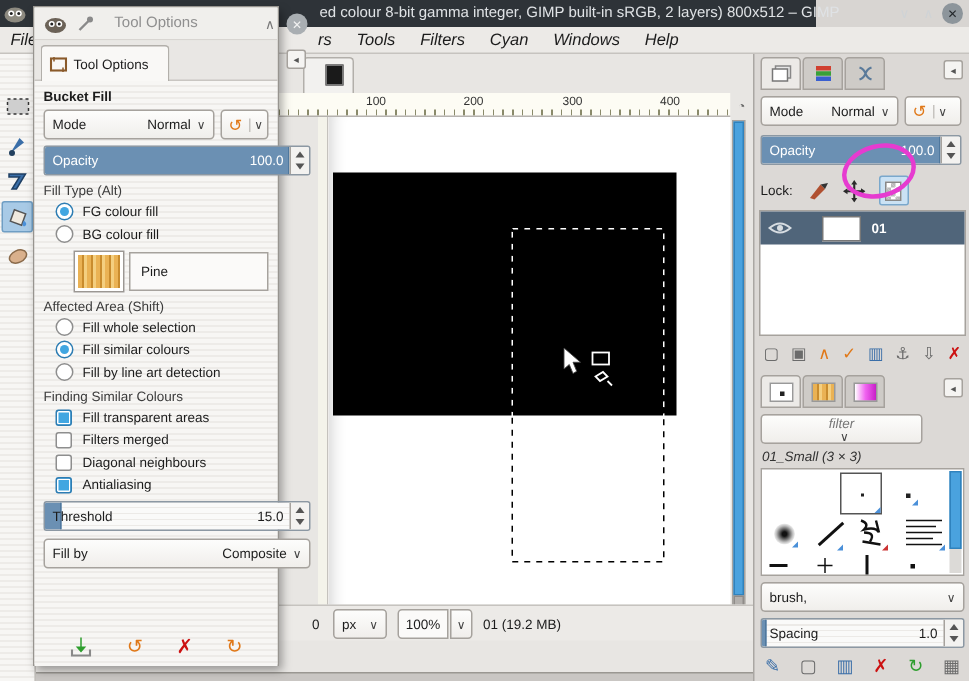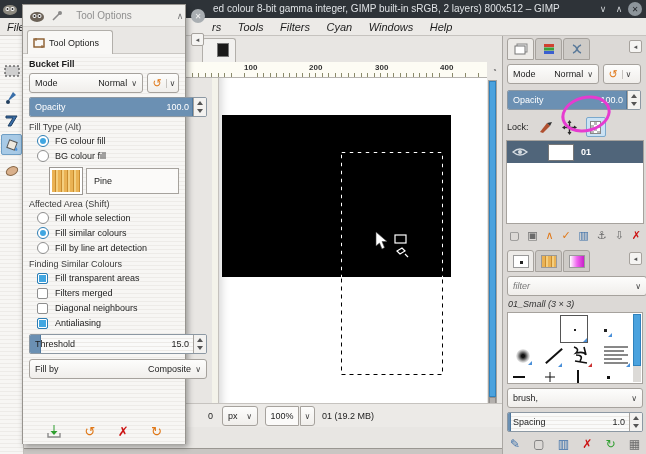--- a/index.html
+++ b/index.html
@@ -8,21 +8,21 @@
     position:relative; width:646px; height:454px; overflow:hidden;
     background:#d8d5d2;
     font-family:"Liberation Sans","DejaVu Sans",sans-serif;
     font-size:9px; color:#1c1c1c;
   }
   .abs{position:absolute;}
   .stripes{background:repeating-linear-gradient(180deg,#f7f6f4 0 3px,#edebe8 3px 4px);}
   .wstripes{background:repeating-linear-gradient(180deg,#ffffff 0 3px,#f2f1ef 3px 4px);}
 
   
-  .titlebar{left:0;top:0;width:646px;height:18px;background:#2e3338;color:#dfe2e5;
+  .titlebar{left:0;top:0;width:544px;height:18px;background:#2e3338;color:#dfe2e5;
     display:flex;align-items:center;font-size:10px;}
   .title-text{position:absolute;left:213px;top:3px;white-space:nowrap;}
   .winbtn{position:absolute;top:2px;width:14px;height:14px;color:#cfd3d6;font-size:9px;
     display:flex;align-items:center;justify-content:center;}
   .win-close{background:#8d959b;border-radius:50%;color:#23272b;font-size:8px;}
   .menubar{left:0;top:18px;width:646px;height:18px;background:#eceae7;border-bottom:1px solid #c6c3bf;}
   .menu-item{display:inline-block;padding:3px 7px;font-size:11px;color:#1c1c1c;font-style:italic;}
   .menugroup{position:absolute;left:205px;top:0;white-space:nowrap;}
   .menu-file{position:absolute;left:0;top:0;}
 
@@ -84,21 +84,21 @@
   .fico{font-size:13px;}
   .o{color:#e07818;} .r{color:#cc1111;font-weight:bold;} .g{color:#2e9e2e;} .b{color:#3a6ea8;} .gy{color:#6b6b6b;}
 
   
   .canvas-wrap{left:24px;top:36px;width:478px;height:418px;background:#e8e6e3;}
   .img-tab{position:absolute;left:178px;top:2px;width:34px;height:24px;background:#f2f1ef;
     border:1px solid #b2afaa;border-bottom:none;border-radius:3px 3px 0 0;}
   .img-tab-thumb{position:absolute;left:14px;top:4px;width:12px;height:14px;background:#1a1a1a;border:1px solid #777;}
   .hruler{position:absolute;left:0;top:26px;width:463px;height:16px;background:#fdfcf4;border-bottom:1px solid #b5b2ae;
     background-image:repeating-linear-gradient(90deg,transparent 0 5.5px,#8a8a6a 5.5px 6.5px);
-    background-size:100% 4px;background-position:0 100%;background-repeat:no-repeat;font-weight:bold;}
+    background-size:100% 4px;background-position:0 100%;background-repeat:no-repeat;}
   .tick{position:absolute;top:1px;font-size:8px;color:#333;}
   .ruler-corner{position:absolute;left:463px;top:26px;width:15px;height:16px;background:#e8e6e3;
     display:flex;align-items:center;justify-content:center;color:#666;font-size:8px;}
   .vruler{position:absolute;left:188px;top:42px;width:7px;height:334px;background:#f4f3ea;border-right:1px solid #c5c2bd;}
   .img-area{position:absolute;left:195px;top:42px;width:268px;height:334px;background:#fff;
     box-shadow:inset 10px 0 10px -8px rgba(0,0,0,.18);}
   .black-rect{position:absolute;left:198px;top:79px;width:229px;height:162px;background:#000;}
   .ants{position:absolute;left:0;top:0;pointer-events:none;}
   .vsb{position:absolute;left:464px;top:44px;width:9px;height:332px;background:#cfcdca;border:1px solid #a6a39f;}
   .vsb-thumb{position:absolute;left:0;top:0;width:7px;height:316px;background:#4aa2de;border:1px solid #2f82bd;}
@@ -135,21 +135,21 @@
     border-radius:50%;transform:rotate(-14deg);z-index:60;pointer-events:none;}
   .layer-list{position:absolute;left:3px;top:104px;width:138px;height:84px;background:#fff;border:1px solid #a6a29d;}
   .lrow{position:relative;height:22px;display:flex;align-items:center;}
   .lrow.sel{background:#50657a;color:#fff;}
   .lthumb{width:26px;height:17px;border:1px solid #777;margin-left:26px;background:#fff;position:relative;}
   .lname{margin-left:7px;font-weight:bold;}
   .ltoolbar{position:absolute;left:3px;top:190px;width:138px;height:18px;display:flex;justify-content:space-between;
     align-items:center;padding:0 3px;}
   .lt{font-size:11px;}
   .dock2-tabs{position:absolute;left:0;top:212px;width:144px;height:24px;}
-  .filter-combo{position:absolute;left:4px;top:240px;width:140px;}
+  .filter-combo{position:absolute;left:4px;top:240px;width:108px;flex-direction:column;}
   .brush-name{position:absolute;left:5px;top:263px;font-style:italic;color:#333;}
   .brush-grid{position:absolute;left:4px;top:276px;width:136px;height:72px;background:#fff;border:1px solid #a6a29d;}
   .bcell{position:absolute;}
   .bsel{border:1px solid #555;background:#fff;}
   .corner-b{position:absolute;right:0;bottom:0;width:0;height:0;border-left:4px solid transparent;border-bottom:4px solid #4a90d9;}
   .corner-r{position:absolute;right:0;bottom:0;width:0;height:0;border-left:4px solid transparent;border-bottom:4px solid #cc3333;}
   .bg-sb{position:absolute;right:1px;top:1px;width:8px;height:68px;background:#dcdad7;}
   .bg-sb-thumb{position:absolute;left:0;top:0;width:8px;height:52px;background:#4aa2de;border:1px solid #2f82bd;}
   .brush-combo{position:absolute;left:4px;top:352px;width:136px;}
   .spacing{position:absolute;left:4px;top:376px;width:136px;}

